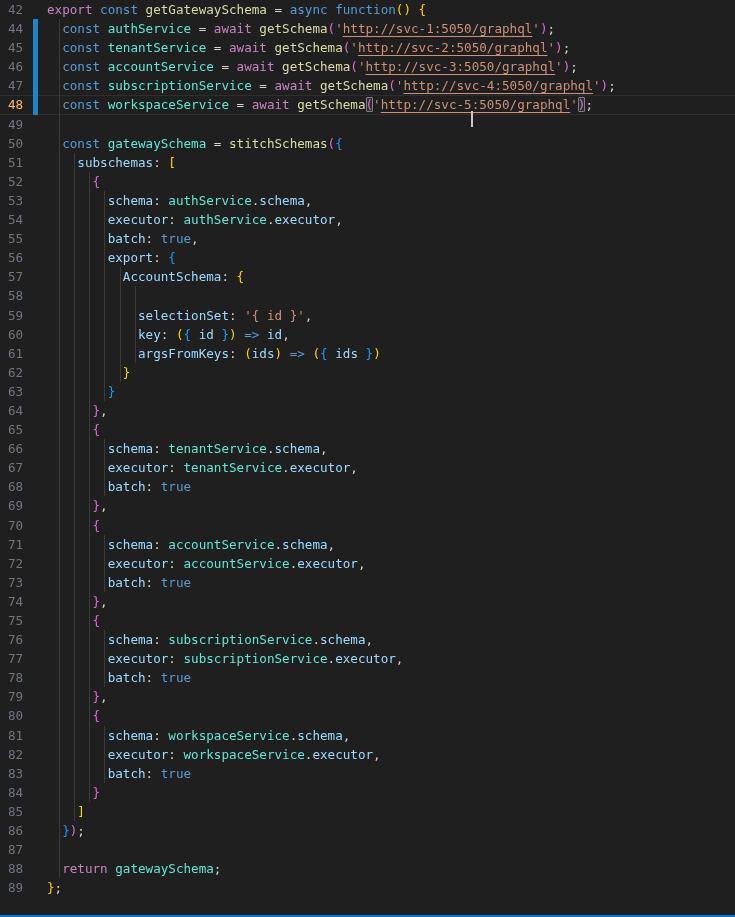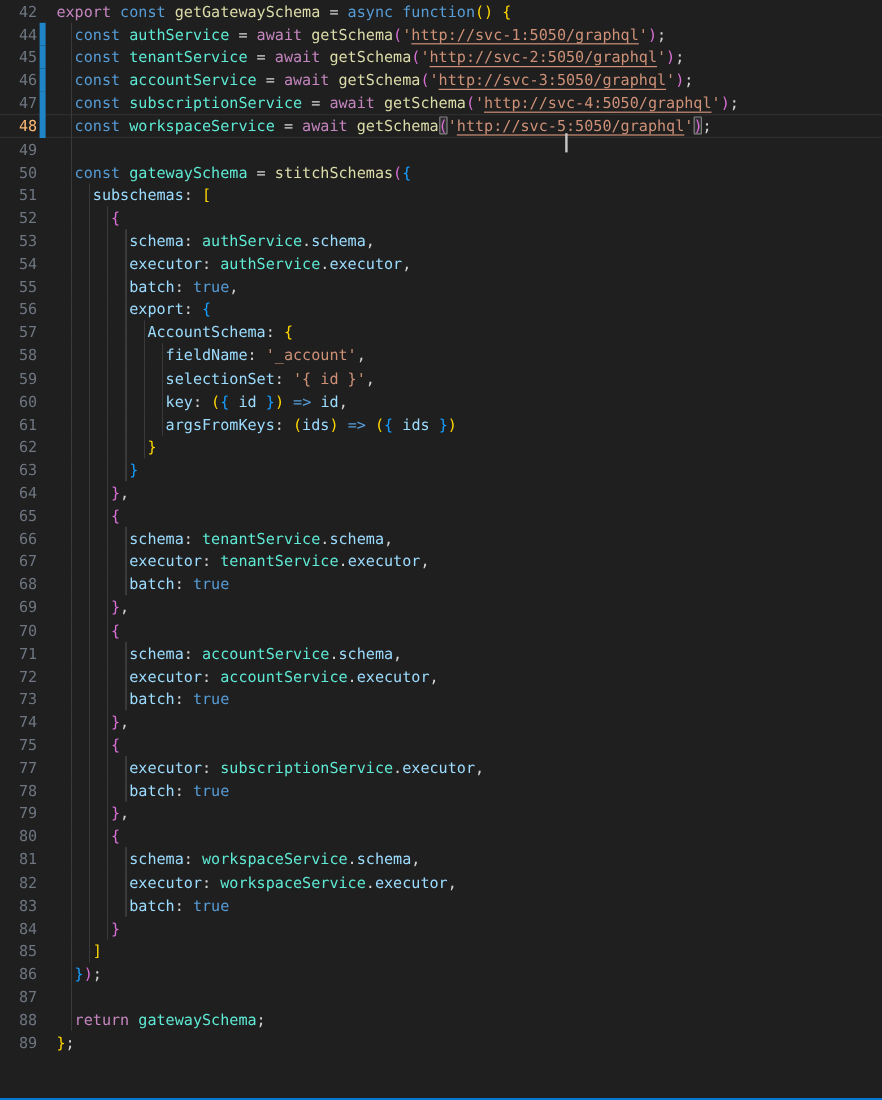--- a/index.html
+++ b/index.html
@@ -13,21 +13,21 @@
     font-size:12.6px;line-height:19.104px;
     -webkit-font-smoothing:antialiased;
   }
   .line{
     position:relative;height:19.104px;white-space:pre;
   }
   .line.current{
     box-shadow:inset 0 1px 0 #2e2e2e, inset 0 -1px 0 #2e2e2e;
   }
   .ln{
-    position:absolute;left:0;top:0;width:31px;text-align:right;
+    position:absolute;left:0;top:0;width:31px;text-align:center;
     color:#6e7681;user-select:none;
   }
   .line.current .ln{color:#fdba74;}
   .gitbar{
     position:absolute;left:33px;top:0;width:5px;height:100%;
     background:#1f85c7;
   }
   .guides{
     position:absolute;left:59px;top:0;height:100%;
     background:repeating-linear-gradient(to right,#3a3a3a 0 1px,transparent 1px 2ch);
@@ -69,38 +69,39 @@
     <div class="line current"><span class="ln">48</span><span class="gitbar"></span><span class="guides" style="width: 1ch;"></span><span class="code"><span class="tk ws">  </span><span class="tk kw2">const </span><span class="tk var">workspaceService</span><span class="tk pun"> = </span><span class="tk kw1">await </span><span class="tk fn">getSchema</span><span class="tk b2 m">(</span><span class="tk str">'</span><span class="tk str u">http://svc-5</span><span class="cur"></span><span class="tk str u">:5050/graphql</span><span class="tk str">'</span><span class="tk b2 m">)</span><span class="tk pun">;</span></span></div>
     <div class="line"><span class="ln">49</span><span class="guides" style="width: 1ch;"></span><span class="code"></span></div>
     <div class="line"><span class="ln">50</span><span class="guides" style="width: 1ch;"></span><span class="code"><span class="tk ws">  </span><span class="tk kw2">const </span><span class="tk var">gatewaySchema</span><span class="tk pun"> = </span><span class="tk fn">stitchSchemas</span><span class="tk b2">(</span><span class="tk b3">{</span></span></div>
     <div class="line"><span class="ln">51</span><span class="guides" style="width: 3ch;"></span><span class="code"><span class="tk ws">    </span><span class="tk prop">subschemas</span><span class="tk pun">: </span><span class="tk b1">[</span></span></div>
     <div class="line"><span class="ln">52</span><span class="guides" style="width: 5ch;"></span><span class="code"><span class="tk ws">      </span><span class="tk b2">{</span></span></div>
     <div class="line"><span class="ln">53</span><span class="guides" style="width: 7ch;"></span><span class="code"><span class="tk ws">        </span><span class="tk prop">schema</span><span class="tk pun">: </span><span class="tk var">authService</span><span class="tk pun">.</span><span class="tk prop">schema</span><span class="tk pun">,</span></span></div>
     <div class="line"><span class="ln">54</span><span class="guides" style="width: 7ch;"></span><span class="code"><span class="tk ws">        </span><span class="tk prop">executor</span><span class="tk pun">: </span><span class="tk var">authService</span><span class="tk pun">.</span><span class="tk prop">executor</span><span class="tk pun">,</span></span></div>
     <div class="line"><span class="ln">55</span><span class="guides" style="width: 7ch;"></span><span class="code"><span class="tk ws">        </span><span class="tk prop">batch</span><span class="tk pun">: </span><span class="tk kw2">true</span><span class="tk pun">,</span></span></div>
     <div class="line"><span class="ln">56</span><span class="guides" style="width: 7ch;"></span><span class="code"><span class="tk ws">        </span><span class="tk prop">export</span><span class="tk pun">: </span><span class="tk b3">{</span></span></div>
     <div class="line"><span class="ln">57</span><span class="guides" style="width: 9ch;"></span><span class="code"><span class="tk ws">          </span><span class="tk prop">AccountSchema</span><span class="tk pun">: </span><span class="tk b1">{</span></span></div>
-    <div class="line"><span class="ln">58</span><span class="guides" style="width: 11ch;"></span><span class="code"><span class="tk ws">            </span><span class="tk prop">fieldName</span><span class="tk pun">: </span><span class="tk str">'_account'</span><span class="tk pun">,</span></span></div>
+    <div class="line"><span class="ln">58</span><span class="guides" style="width: 11ch;"></span></div>
     <div class="line"><span class="ln">59</span><span class="guides" style="width: 11ch;"></span><span class="code"><span class="tk ws">            </span><span class="tk prop">selectionSet</span><span class="tk pun">: </span><span class="tk str">'{ id }'</span><span class="tk pun">,</span></span></div>
     <div class="line"><span class="ln">60</span><span class="guides" style="width: 11ch;"></span><span class="code"><span class="tk ws">            </span><span class="tk prop">key</span><span class="tk pun">: </span><span class="tk b1">(</span><span class="tk b3">{</span><span class="tk ws"> </span><span class="tk prop">id</span><span class="tk ws"> </span><span class="tk b3">}</span><span class="tk b1">)</span><span class="tk ws"> </span><span class="tk kw2">=&gt;</span><span class="tk ws"> </span><span class="tk prop">id</span><span class="tk pun">,</span></span></div>
     <div class="line"><span class="ln">61</span><span class="guides" style="width: 11ch;"></span><span class="code"><span class="tk ws">            </span><span class="tk prop">argsFromKeys</span><span class="tk pun">: </span><span class="tk b1">(</span><span class="tk prop">ids</span><span class="tk b1">)</span><span class="tk ws"> </span><span class="tk kw2">=&gt;</span><span class="tk ws"> </span><span class="tk b1">(</span><span class="tk b3">{</span><span class="tk ws"> </span><span class="tk prop">ids</span><span class="tk ws"> </span><span class="tk b3">}</span><span class="tk b1">)</span></span></div>
     <div class="line"><span class="ln">62</span><span class="guides" style="width: 9ch;"></span><span class="code"><span class="tk ws">          </span><span class="tk b1">}</span></span></div>
     <div class="line"><span class="ln">63</span><span class="guides" style="width: 7ch;"></span><span class="code"><span class="tk ws">        </span><span class="tk b3">}</span></span></div>
     <div class="line"><span class="ln">64</span><span class="guides" style="width: 5ch;"></span><span class="code"><span class="tk ws">      </span><span class="tk b2">}</span><span class="tk pun">,</span></span></div>
     <div class="line"><span class="ln">65</span><span class="guides" style="width: 5ch;"></span><span class="code"><span class="tk ws">      </span><span class="tk b2">{</span></span></div>
     <div class="line"><span class="ln">66</span><span class="guides" style="width: 7ch;"></span><span class="code"><span class="tk ws">        </span><span class="tk prop">schema</span><span class="tk pun">: </span><span class="tk var">tenantService</span><span class="tk pun">.</span><span class="tk prop">schema</span><span class="tk pun">,</span></span></div>
     <div class="line"><span class="ln">67</span><span class="guides" style="width: 7ch;"></span><span class="code"><span class="tk ws">        </span><span class="tk prop">executor</span><span class="tk pun">: </span><span class="tk var">tenantService</span><span class="tk pun">.</span><span class="tk prop">executor</span><span class="tk pun">,</span></span></div>
     <div class="line"><span class="ln">68</span><span class="guides" style="width: 7ch;"></span><span class="code"><span class="tk ws">        </span><span class="tk prop">batch</span><span class="tk pun">: </span><span class="tk kw2">true</span></span></div>
     <div class="line"><span class="ln">69</span><span class="guides" style="width: 5ch;"></span><span class="code"><span class="tk ws">      </span><span class="tk b2">}</span><span class="tk pun">,</span></span></div>
     <div class="line"><span class="ln">70</span><span class="guides" style="width: 5ch;"></span><span class="code"><span class="tk ws">      </span><span class="tk b2">{</span></span></div>
     <div class="line"><span class="ln">71</span><span class="guides" style="width: 7ch;"></span><span class="code"><span class="tk ws">        </span><span class="tk prop">schema</span><span class="tk pun">: </span><span class="tk var">accountService</span><span class="tk pun">.</span><span class="tk prop">schema</span><span class="tk pun">,</span></span></div>
     <div class="line"><span class="ln">72</span><span class="guides" style="width: 7ch;"></span><span class="code"><span class="tk ws">        </span><span class="tk prop">executor</span><span class="tk pun">: </span><span class="tk var">accountService</span><span class="tk pun">.</span><span class="tk prop">executor</span><span class="tk pun">,</span></span></div>
     <div class="line"><span class="ln">73</span><span class="guides" style="width: 7ch;"></span><span class="code"><span class="tk ws">        </span><span class="tk prop">batch</span><span class="tk pun">: </span><span class="tk kw2">true</span></span></div>
     <div class="line"><span class="ln">74</span><span class="guides" style="width: 5ch;"></span><span class="code"><span class="tk ws">      </span><span class="tk b2">}</span><span class="tk pun">,</span></span></div>
     <div class="line"><span class="ln">75</span><span class="guides" style="width: 5ch;"></span><span class="code"><span class="tk ws">      </span><span class="tk b2">{</span></span></div>
+    <div class="line"><span class="ln">76</span><span class="guides" style="width: 7ch;"></span><span class="code"><span class="tk ws">        </span><span class="tk prop">schema</span><span class="tk pun">: </span><span class="tk var">subscriptionService</span><span class="tk pun">.</span><span class="tk prop">schema</span><span class="tk pun">,</span></span></div>
     <div class="line"><span class="ln">77</span><span class="guides" style="width: 7ch;"></span><span class="code"><span class="tk ws">        </span><span class="tk prop">executor</span><span class="tk pun">: </span><span class="tk var">subscriptionService</span><span class="tk pun">.</span><span class="tk prop">executor</span><span class="tk pun">,</span></span></div>
     <div class="line"><span class="ln">78</span><span class="guides" style="width: 7ch;"></span><span class="code"><span class="tk ws">        </span><span class="tk prop">batch</span><span class="tk pun">: </span><span class="tk kw2">true</span></span></div>
     <div class="line"><span class="ln">79</span><span class="guides" style="width: 5ch;"></span><span class="code"><span class="tk ws">      </span><span class="tk b2">}</span><span class="tk pun">,</span></span></div>
     <div class="line"><span class="ln">80</span><span class="guides" style="width: 5ch;"></span><span class="code"><span class="tk ws">      </span><span class="tk b2">{</span></span></div>
     <div class="line"><span class="ln">81</span><span class="guides" style="width: 7ch;"></span><span class="code"><span class="tk ws">        </span><span class="tk prop">schema</span><span class="tk pun">: </span><span class="tk var">workspaceService</span><span class="tk pun">.</span><span class="tk prop">schema</span><span class="tk pun">,</span></span></div>
     <div class="line"><span class="ln">82</span><span class="guides" style="width: 7ch;"></span><span class="code"><span class="tk ws">        </span><span class="tk prop">executor</span><span class="tk pun">: </span><span class="tk var">workspaceService</span><span class="tk pun">.</span><span class="tk prop">executor</span><span class="tk pun">,</span></span></div>
     <div class="line"><span class="ln">83</span><span class="guides" style="width: 7ch;"></span><span class="code"><span class="tk ws">        </span><span class="tk prop">batch</span><span class="tk pun">: </span><span class="tk kw2">true</span></span></div>
     <div class="line"><span class="ln">84</span><span class="guides" style="width: 5ch;"></span><span class="code"><span class="tk ws">      </span><span class="tk b2">}</span></span></div>
     <div class="line"><span class="ln">85</span><span class="guides" style="width: 3ch;"></span><span class="code"><span class="tk ws">    </span><span class="tk b1">]</span></span></div>
     <div class="line"><span class="ln">86</span><span class="guides" style="width: 1ch;"></span><span class="code"><span class="tk ws">  </span><span class="tk b3">}</span><span class="tk b2">)</span><span class="tk pun">;</span></span></div>

